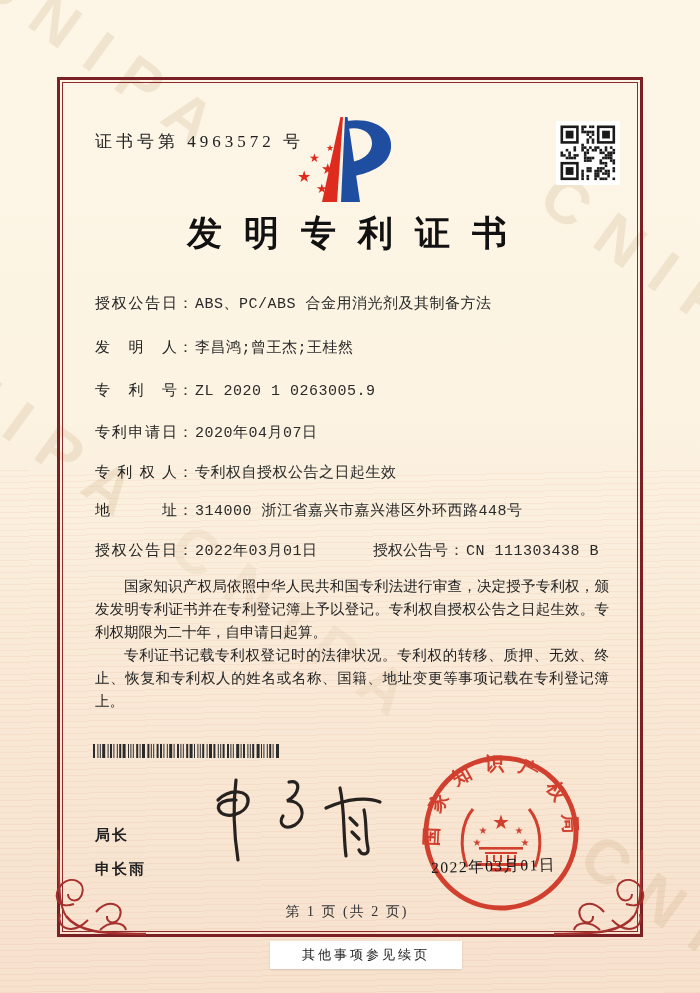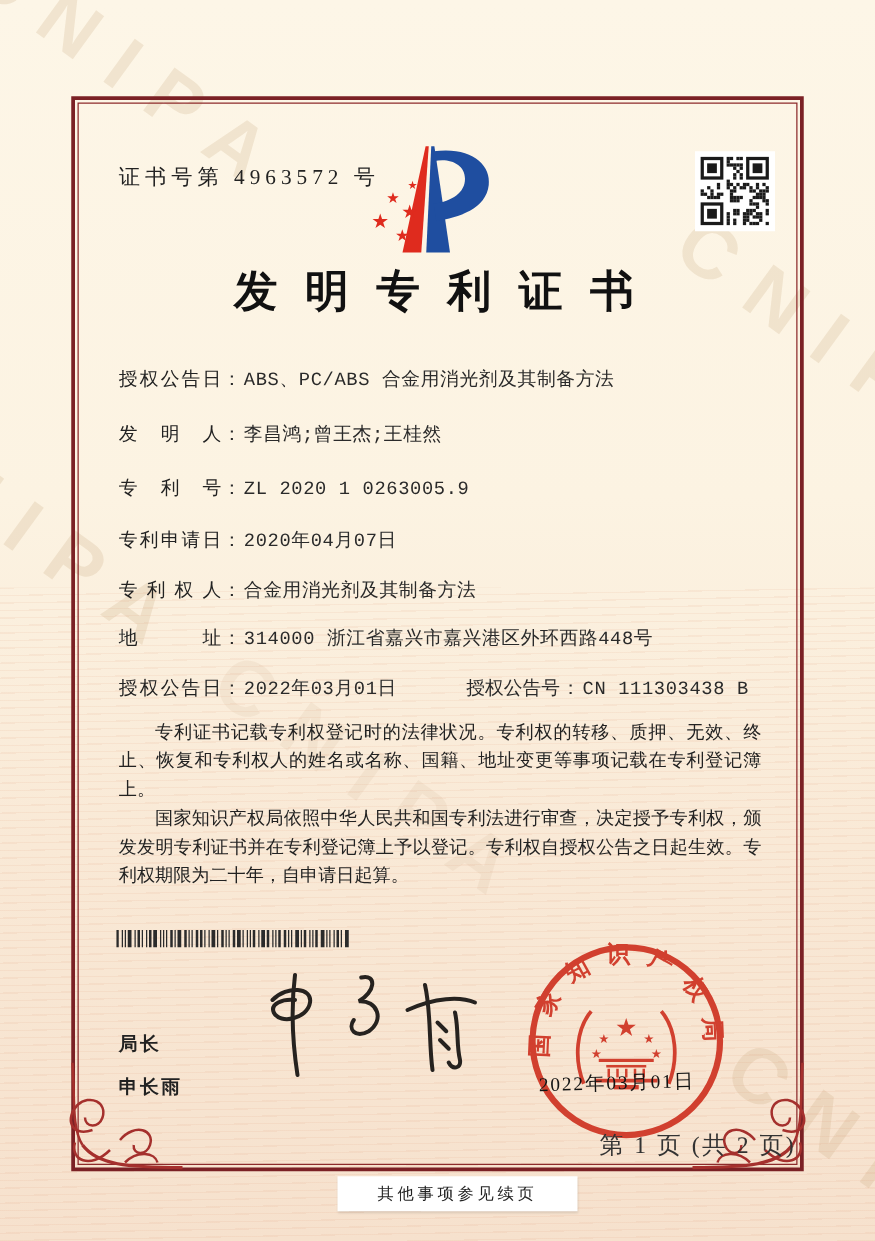--- a/index.html
+++ b/index.html
@@ -31,22 +31,22 @@
   .legal{position:absolute;left:95px;top:575px;width:514px;font-size:14.5px;
     line-height:23px;text-align:justify;color:#222;}
   .legal p{margin:0;text-indent:2em;}
   .barcode{position:absolute;left:93px;top:744px;width:188px;height:14px;}
   .signer{position:absolute;left:95px;font-size:15px;font-weight:700;
     font-family:"Liberation Sans","DejaVu Sans",sans-serif;color:#222;letter-spacing:2px;margin-top:27px;}
   .signature{position:absolute;left:192px;top:768px;width:212px;height:100px;}
   .seal{position:absolute;left:419px;top:751px;width:164px;height:164px;opacity:0.93;}
   .seal-date{position:absolute;left:431px;top:856px;width:150px;font-size:15.5px;
     color:#141414;letter-spacing:1.5px;transform:rotate(-1.5deg);z-index:5;white-space:nowrap;}
-  .pagenum{position:absolute;left:57px;top:903px;width:580px;text-align:right;
-    font-size:19px;letter-spacing:2px;color:#333;}
+  .pagenum{position:absolute;left:57px;top:903px;width:580px;text-align:center;
+    font-size:14px;letter-spacing:2px;color:#333;}
   .flourish{position:absolute;width:104px;height:96px;}
   .flourish.bl{left:44px;top:850px;}
   .flourish.br{left:552px;top:850px;transform:scaleX(-1);}
   .footer-box{position:absolute;left:270px;top:941px;background:#fff;
     padding:5px 32px;font-size:13px;letter-spacing:3px;color:#222;
     box-shadow:0 1px 2px rgba(0,0,0,0.12);z-index:6;white-space:nowrap;}
 </style>
 </head>
 <body>
 
@@ -207,35 +207,35 @@
   <div class="frow" style="top:338px">
     <span class="flabel">发明人</span><span class="fcolon">：</span><span class="fvalue">李昌鸿;曾王杰;王桂然</span>
   </div>
   <div class="frow" style="top:381px">
     <span class="flabel">专利号</span><span class="fcolon">：</span><span class="fvalue">ZL 2020 1 0263005.9</span>
   </div>
   <div class="frow" style="top:423px">
     <span class="flabel">专利申请日</span><span class="fcolon">：</span><span class="fvalue">2020年04月07日</span>
   </div>
   <div class="frow" style="top:463px">
-    <span class="flabel">专利权人</span><span class="fcolon">：</span><span class="fvalue">合金用消光剂及其制备方法</span>
+    <span class="flabel">专利权人</span><span class="fcolon">：</span><span class="fvalue">专利权自授权公告之日起生效</span>
   </div>
   <div class="frow" style="top:501px">
     <span class="flabel">地址</span><span class="fcolon">：</span><span class="fvalue">314000 浙江省嘉兴市嘉兴港区外环西路448号</span>
   </div>
   <div class="frow" style="top:541px">
     <span class="flabel">授权公告日</span><span class="fcolon">：</span><span class="fvalue">2022年03月01日</span>
     <span class="grant-pair">
       <span>授权公告号</span><span class="fcolon">：</span><span class="fvalue">CN 111303438 B</span>
     </span>
   </div>
 
   <div class="legal">
+    <p>国家知识产权局依照中华人民共和国专利法进行审查，决定授予专利权，颁发发明专利证书并在专利登记簿上予以登记。专利权自授权公告之日起生效。专利权期限为二十年，自申请日起算。</p>
     <p>专利证书记载专利权登记时的法律状况。专利权的转移、质押、无效、终止、恢复和专利权人的姓名或名称、国籍、地址变更等事项记载在专利登记簿上。</p>
-    <p>国家知识产权局依照中华人民共和国专利法进行审查，决定授予专利权，颁发发明专利证书并在专利登记簿上予以登记。专利权自授权公告之日起生效。专利权期限为二十年，自申请日起算。</p>
   </div>
 
   <svg class="barcode" id="barcode-svg" viewBox="0 0 188 14" preserveAspectRatio="none">
       <rect x="0" y="0" width="2" height="14" fill="#2b2b2b"></rect>
       <rect x="4.4" y="0" width="1" height="14" fill="#2b2b2b"></rect>
       <rect x="6.800000000000001" y="0" width="1" height="14" fill="#2b2b2b"></rect>
       <rect x="9.200000000000001" y="0" width="3" height="14" fill="#2b2b2b"></rect>
       <rect x="14.600000000000001" y="0" width="1" height="14" fill="#2b2b2b"></rect>
       <rect x="17" y="0" width="2" height="14" fill="#2b2b2b"></rect>
       <rect x="20.4" y="0" width="1" height="14" fill="#2b2b2b"></rect>

